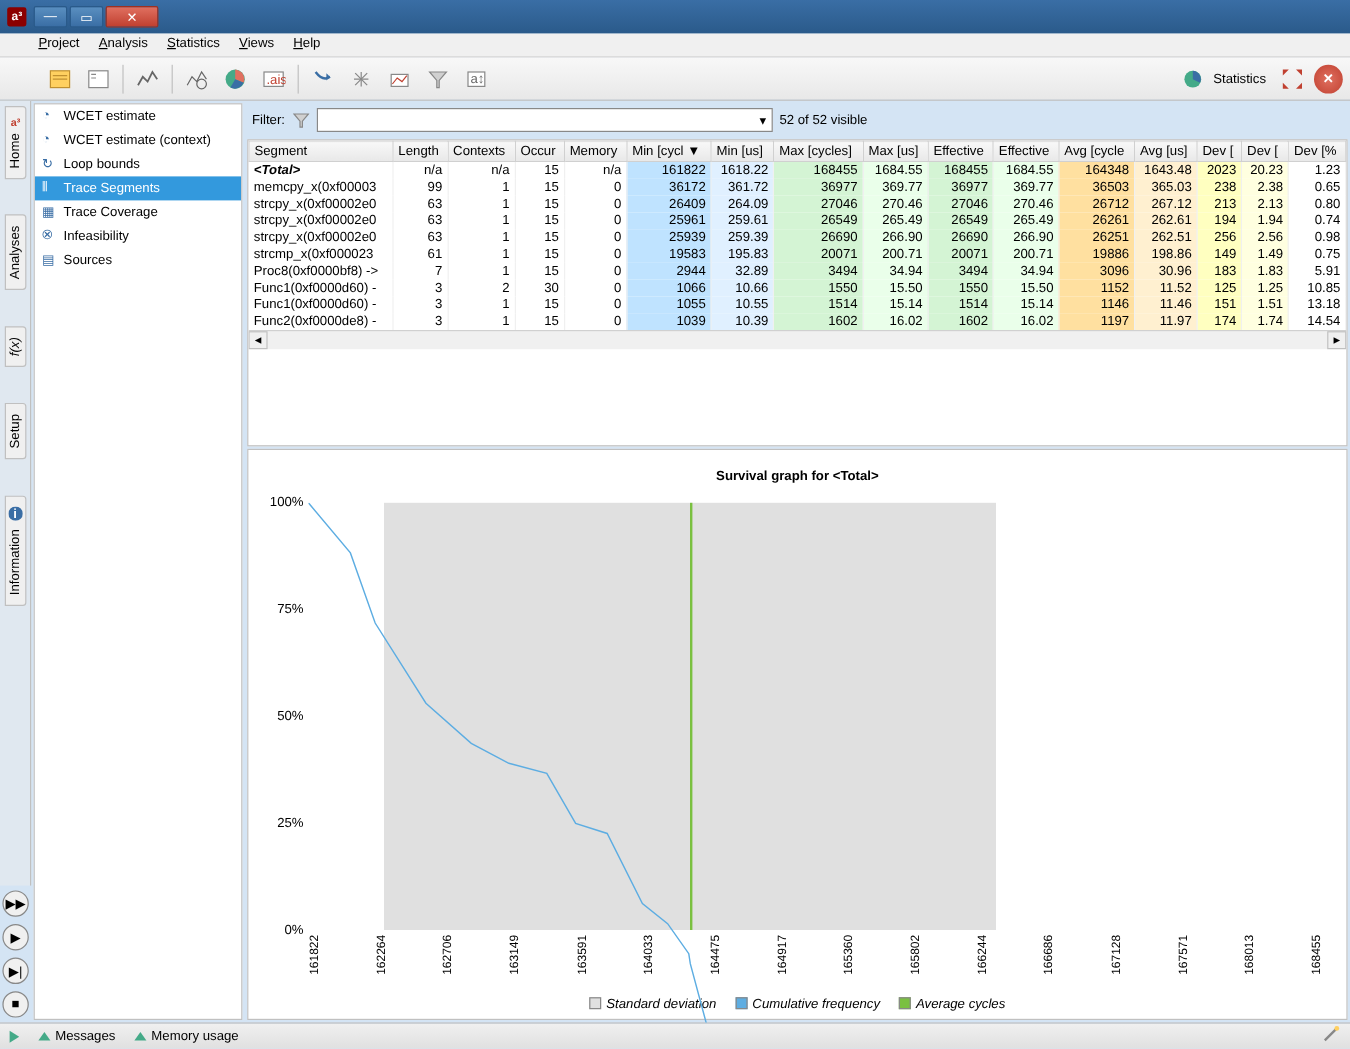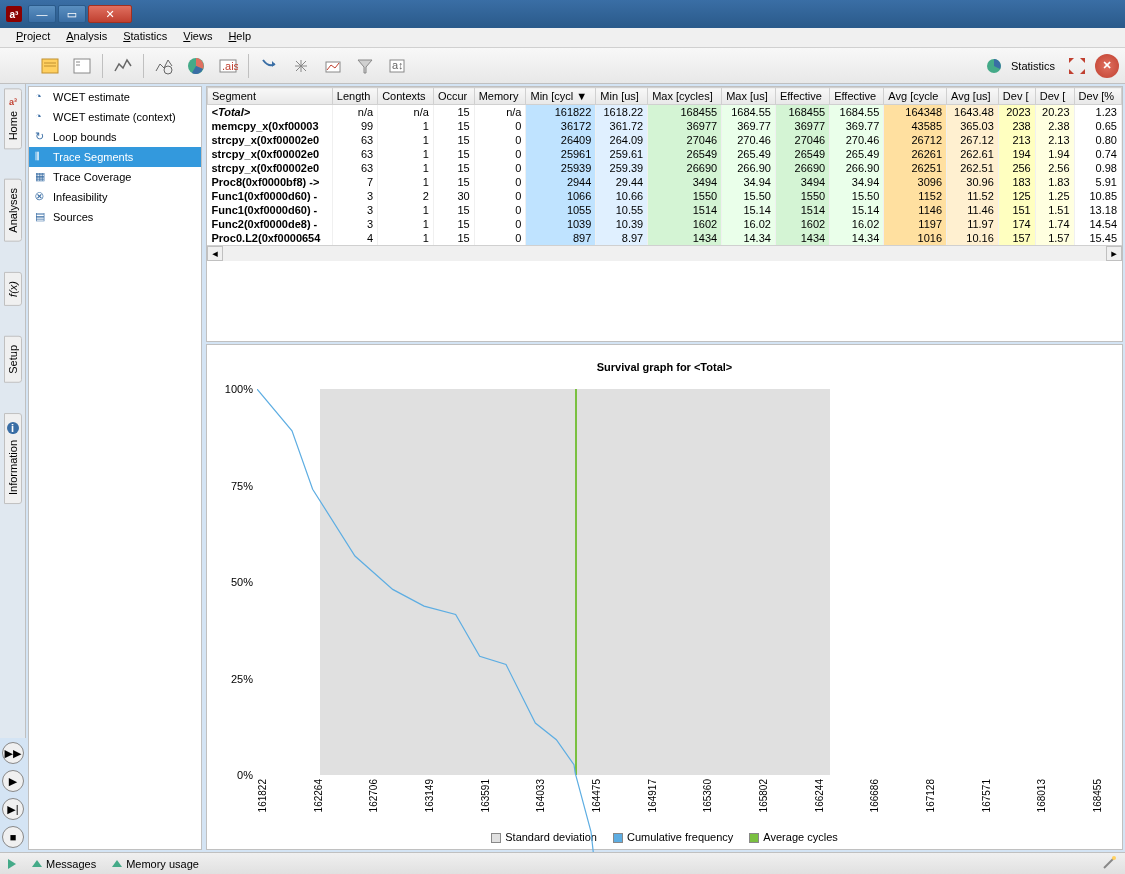--- a/index.html
+++ b/index.html
@@ -7,21 +7,21 @@
 
 
 .titlebar { height: 28px; background: linear-gradient(#3a6ea5, #2a5a8a); display: flex; align-items: center; padding: 0 6px; color: #fff; }
 .titlebar .app-icon { width: 16px; height: 16px; background: #8b0000; border-radius: 2px; margin-right: 6px; display: flex; align-items: center; justify-content: center; font-size: 10px; font-weight: bold; }
 .titlebar .title { flex: 1; font-size: 12px; }
 .win-btns { display: flex; gap: 2px; }
 .win-btn { width: 28px; height: 18px; background: linear-gradient(#5a8fc0, #3a6ea5); border: 1px solid #2a5a8a; border-radius: 2px; display: flex; align-items: center; justify-content: center; color: #fff; cursor: pointer; }
 .win-btn.close { background: linear-gradient(#e07060, #c04030); border-color: #a03020; width: 44px; }
 
 
-.menubar { height: 20px; background: #f0f0f0; display: flex; padding: 0 8px; border-bottom: 1px solid #d0d0d0; }
+.menubar { height: 20px; background: #f0f0f0; display: flex; padding: 0 24px; border-bottom: 1px solid #d0d0d0; }
 .menu-item { padding: 2px 8px; cursor: pointer; }
 .menu-item u { text-decoration: underline; }
 
 
 .toolbar { height: 36px; background: linear-gradient(#f8f8f8, #e8e8e8); border-bottom: 1px solid #c0c0c0; display: flex; align-items: center; padding: 0 6px; gap: 4px; }
 .tb-btn { width: 28px; height: 28px; border: 1px solid transparent; border-radius: 3px; display: flex; align-items: center; justify-content: center; cursor: pointer; }
 .tb-sep { width: 1px; height: 24px; background: #c0c0c0; margin: 0 2px; }
 .tb-spacer { flex: 1; }
 .tb-label { padding: 0 4px; }
 .tb-close { width: 24px; height: 24px; background: radial-gradient(#e07060, #c04030); border-radius: 50%; display: flex; align-items: center; justify-content: center; color: #fff; cursor: pointer; font-weight: bold; }
@@ -51,21 +51,21 @@
 .filter-combo { flex: 0 1 380px; height: 20px; border: 1px solid #888; background: #fff; display: flex; align-items: center; padding: 0 4px; }
 .filter-combo .drop { margin-left: auto; }
 
 
 .table-wrap { border: 1px solid #c0c0c0; background: #fff; overflow: auto; height: 256px; }
 table { border-collapse: collapse; width: 100%; }
 th { background: linear-gradient(#f8f8f8, #e8e8e8); border: 1px solid #d0d0d0; padding: 2px 4px; text-align: left; font-weight: normal; white-space: nowrap; position: sticky; top: 0; }
 td { border-right: 1px solid #f0f0f0; padding: 1px 4px; white-space: nowrap; }
 td.num { text-align: right; }
 tbody tr:nth-child(1) td.seg { font-style: italic; font-weight: bold; }
-tbody tr td.seg { font-weight: bold; }
+tbody tr td.seg { font-weight: normal; }
 .c-min { background: #bfe3ff; }
 .c-min2 { background: #e0f0ff; }
 .c-max { background: #d4f4d4; }
 .c-max2 { background: #eaffea; }
 .c-eff { background: #d4f4d4; }
 .c-eff2 { background: #eaffea; }
 .c-avg { background: #ffe0a0; }
 .c-avg2 { background: #fff0d0; }
 .c-dev { background: #ffffc0; }
 .c-dev2 { background: #ffffe0; }
@@ -78,21 +78,21 @@
 .chart-wrap { flex: 1; border: 1px solid #c0c0c0; background: #fff; position: relative; display: flex; flex-direction: column; }
 .chart-title { text-align: center; padding: 16px; font-weight: bold; }
 .chart-body { flex: 1; position: relative; margin: 0 30px 0 50px; }
 .y-label { position: absolute; left: -40px; transform: translateY(-50%); text-align: right; width: 36px; }
 .chart-sd { position: absolute; background: #e0e0e0; top: 0; bottom: 0; }
 .chart-avg { position: absolute; top: 0; bottom: 0; width: 2px; background: #7ac040; }
 .chart-line { position: absolute; inset: 0; }
 .x-labels { height: 50px; position: relative; margin: 0 30px 0 50px; }
 .x-label { position: absolute; top: 4px; transform: rotate(-90deg) translateX(-100%); transform-origin: left top; font-size: 10px; }
 .legend { display: flex; justify-content: center; gap: 16px; padding: 6px; }
-.legend-item { display: flex; align-items: flex-end; gap: 4px; }
+.legend-item { display: flex; align-items: flex-start; gap: 4px; font-style: italic; }
 .legend-swatch { width: 10px; height: 10px; border: 1px solid #888; }
 
 
 .statusbar { height: 22px; background: linear-gradient(#f0f0f0, #e0e0e0); border-top: 1px solid #c0c0c0; display: flex; align-items: center; padding: 0 8px; gap: 16px; }
 .status-item { display: flex; align-items: center; gap: 4px; cursor: pointer; }
 .tri-up { width: 0; height: 0; border-left: 5px solid transparent; border-right: 5px solid transparent; border-bottom: 7px solid #4a8; }
 .play-tri { width: 0; height: 0; border-top: 5px solid transparent; border-bottom: 5px solid transparent; border-left: 8px solid #4a8; }
 </style>
 </head>
 <body>
@@ -266,20 +266,30 @@
         <span>Infeasibility</span>
       </div>
       <div class="tree-item">
         <span class="tree-icon" style="color: rgb(58, 110, 165);">▤</span>
         <span>Sources</span>
       </div>
     </div>
 
   <div class="content">
 
+    <div class="filter-row">
+      <span>Filter:</span>
+      <svg width="14" height="14">
+          <polygon points="1,2 13,2 8,8 8,13 6,13 6,8" fill="#d0d0d0" stroke="#888"></polygon>
+        </svg>
+      <div class="filter-combo">
+        <span class="drop">▾</span>
+      </div>
+      <span>52 of 52 visible</span>
+    </div>
 
     <div class="table-wrap">
       <table>
         <thead>
             <tr id="thead-row">
               <th>Segment</th>
               <th>Length</th>
               <th>Contexts</th>
               <th>Occur</th>
               <th>Memory</th>
@@ -320,21 +330,21 @@
               <td class="num">99</td>
               <td class="num">1</td>
               <td class="num">15</td>
               <td class="num">0</td>
               <td class="num c-min">36172</td>
               <td class="num c-min2">361.72</td>
               <td class="num c-max">36977</td>
               <td class="num c-max2">369.77</td>
               <td class="num c-eff">36977</td>
               <td class="num c-eff2">369.77</td>
-              <td class="num c-avg">43585</td>
+              <td class="num c-avg">36503</td>
               <td class="num c-avg2">365.03</td>
               <td class="num c-dev">238</td>
               <td class="num c-dev2">2.38</td>
               <td class="num">0.65</td>
             </tr>
             <tr>
               <td class="seg">strcpy_x(0xf00002e0</td>
               <td class="num">63</td>
               <td class="num">1</td>
               <td class="num">15</td>
@@ -381,27 +391,45 @@
               <td class="num c-max2">266.90</td>
               <td class="num c-eff">26690</td>
               <td class="num c-eff2">266.90</td>
               <td class="num c-avg">26251</td>
               <td class="num c-avg2">262.51</td>
               <td class="num c-dev">256</td>
               <td class="num c-dev2">2.56</td>
               <td class="num">0.98</td>
             </tr>
             <tr>
+              <td class="seg">strcmp_x(0xf000023</td>
+              <td class="num">61</td>
+              <td class="num">1</td>
+              <td class="num">15</td>
+              <td class="num">0</td>
+              <td class="num c-min">19583</td>
+              <td class="num c-min2">195.83</td>
+              <td class="num c-max">20071</td>
+              <td class="num c-max2">200.71</td>
+              <td class="num c-eff">20071</td>
+              <td class="num c-eff2">200.71</td>
+              <td class="num c-avg">19886</td>
+              <td class="num c-avg2">198.86</td>
+              <td class="num c-dev">149</td>
+              <td class="num c-dev2">1.49</td>
+              <td class="num">0.75</td>
+            </tr>
+            <tr>
               <td class="seg">Proc8(0xf0000bf8) -&gt;</td>
               <td class="num">7</td>
               <td class="num">1</td>
               <td class="num">15</td>
               <td class="num">0</td>
               <td class="num c-min">2944</td>
-              <td class="num c-min2">29.44</td>
+              <td class="num c-min2">32.89</td>
               <td class="num c-max">3494</td>
               <td class="num c-max2">34.94</td>
               <td class="num c-eff">3494</td>
               <td class="num c-eff2">34.94</td>
               <td class="num c-avg">3096</td>
               <td class="num c-avg2">30.96</td>
               <td class="num c-dev">183</td>
               <td class="num c-dev2">1.83</td>
               <td class="num">5.91</td>
             </tr>
@@ -451,38 +479,20 @@
               <td class="num c-min2">10.39</td>
               <td class="num c-max">1602</td>
               <td class="num c-max2">16.02</td>
               <td class="num c-eff">1602</td>
               <td class="num c-eff2">16.02</td>
               <td class="num c-avg">1197</td>
               <td class="num c-avg2">11.97</td>
               <td class="num c-dev">174</td>
               <td class="num c-dev2">1.74</td>
               <td class="num">14.54</td>
-            </tr>
-            <tr>
-              <td class="seg">Proc0.L2(0xf0000654</td>
-              <td class="num">4</td>
-              <td class="num">1</td>
-              <td class="num">15</td>
-              <td class="num">0</td>
-              <td class="num c-min">897</td>
-              <td class="num c-min2">8.97</td>
-              <td class="num c-max">1434</td>
-              <td class="num c-max2">14.34</td>
-              <td class="num c-eff">1434</td>
-              <td class="num c-eff2">14.34</td>
-              <td class="num c-avg">1016</td>
-              <td class="num c-avg2">10.16</td>
-              <td class="num c-dev">157</td>
-              <td class="num c-dev2">1.57</td>
-              <td class="num">15.45</td>
             </tr>
           </tbody>
       </table>
       <div class="scrollbar-row">
         <div class="sb-arrow">◂</div>
         <div style="flex:1;"></div>
         <div class="sb-arrow">▸</div>
       </div>
     </div>
 

